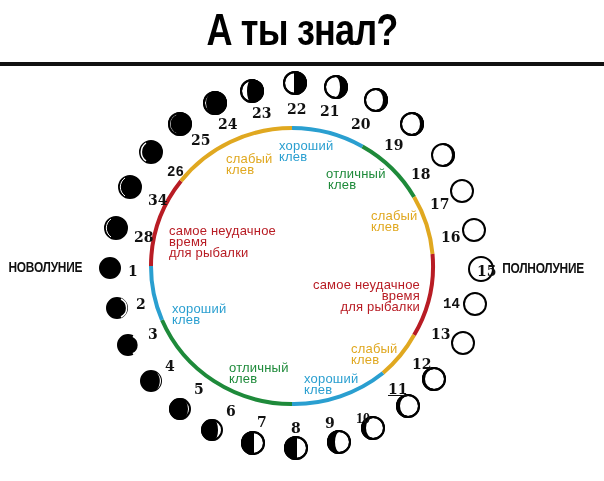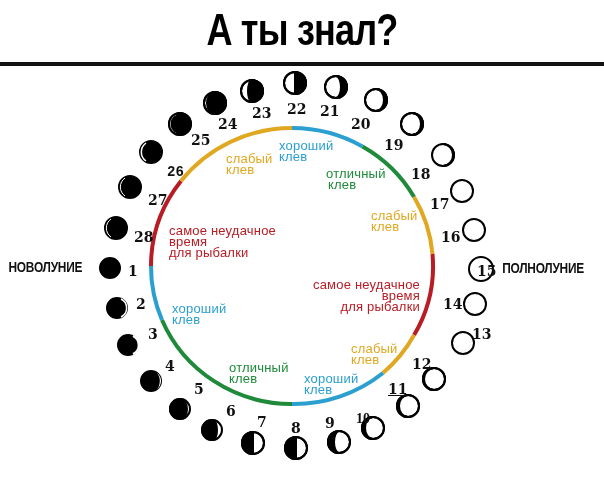--- a/index.html
+++ b/index.html
@@ -222,28 +222,28 @@
 <div class="day" style="left:148px; top:326px;">3</div>
 <div class="day" style="left:165px; top:358px;">4</div>
 <div class="day" style="left:194px; top:381px;">5</div>
 <div class="day" style="left:226px; top:403px;">6</div>
 <div class="day" style="left:257px; top:414px;">7</div>
 <div class="day" style="left:291px; top:420px;">8</div>
 <div class="day" style="left:325px; top:415px;">9</div>
 <div class="day" style="left:356px; top:411px;font-family:Liberation Serif, serif;">10</div>
 <div class="day" style="left:388px; top:381px;text-decoration:underline;">11</div>
 <div class="day" style="left:412px; top:356px;">12</div>
-<div class="day" style="left:431px; top:326px;margin-left:41px;">13</div>
-<div class="day" style="left:443px; top:296px;">14</div>
+<div class="day" style="left:431px; top:326px;">13</div>
+<div class="day" style="left:443px; top:296px;font-family:Liberation Mono, monospace;">14</div>
 <div class="day" style="left:445px; top:263px;margin-left:32px;">15</div>
 <div class="day" style="left:441px; top:229px;">16</div>
 <div class="day" style="left:430px; top:196px;">17</div>
 <div class="day" style="left:411px; top:166px;">18</div>
 <div class="day" style="left:384px; top:137px;">19</div>
 <div class="day" style="left:351px; top:116px;">20</div>
 <div class="day" style="left:320px; top:103px;">21</div>
 <div class="day" style="left:287px; top:101px;">22</div>
 <div class="day" style="left:252px; top:105px;">23</div>
 <div class="day" style="left:218px; top:116px;">24</div>
 <div class="day" style="left:191px; top:132px;">25</div>
 <div class="day" style="left:167px; top:164px;font-family:Liberation Mono, monospace;">26</div>
-<div class="day" style="left:148px; top:192px;">27</div>
+<div class="day" style="left:148px; top:192px;">34</div>
 <div class="day" style="left:134px; top:229px;">28</div>
 
 </body></html>

